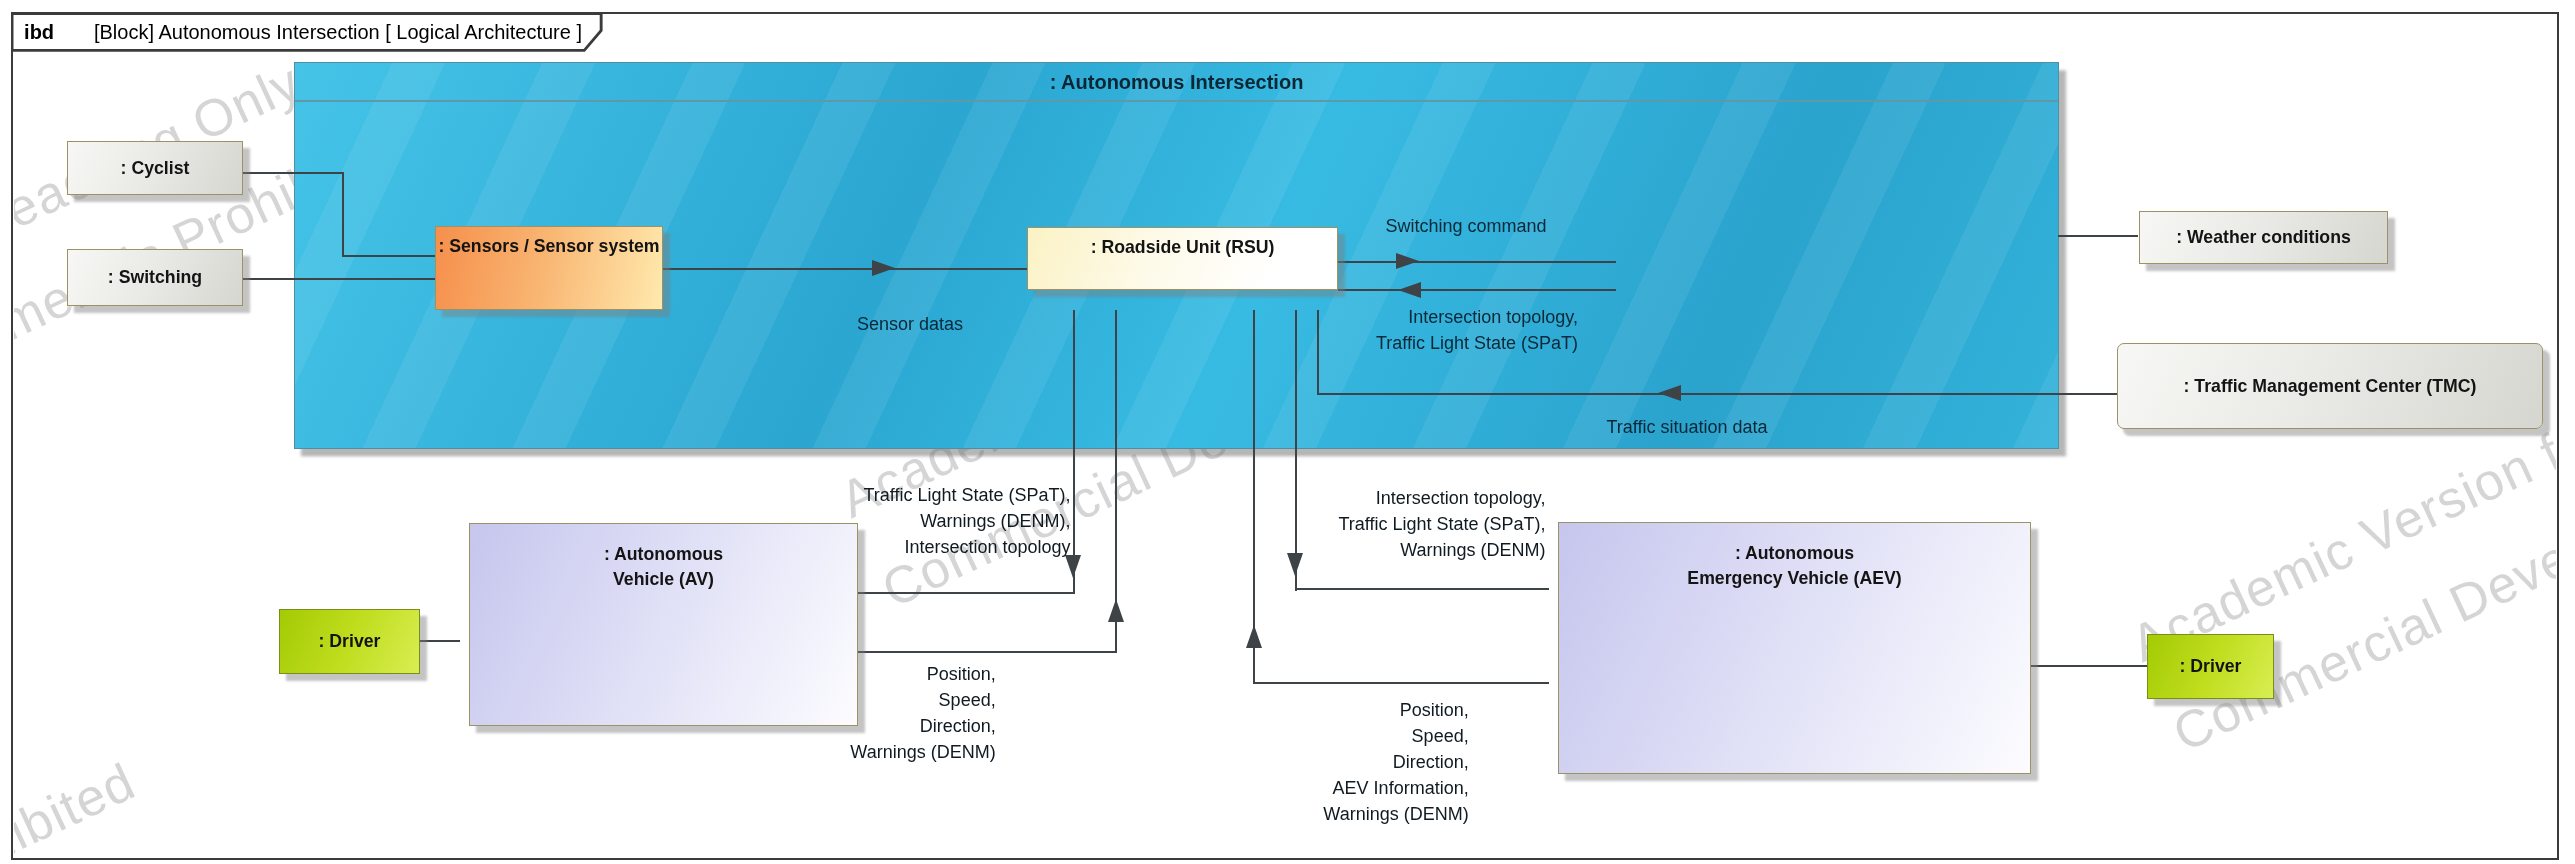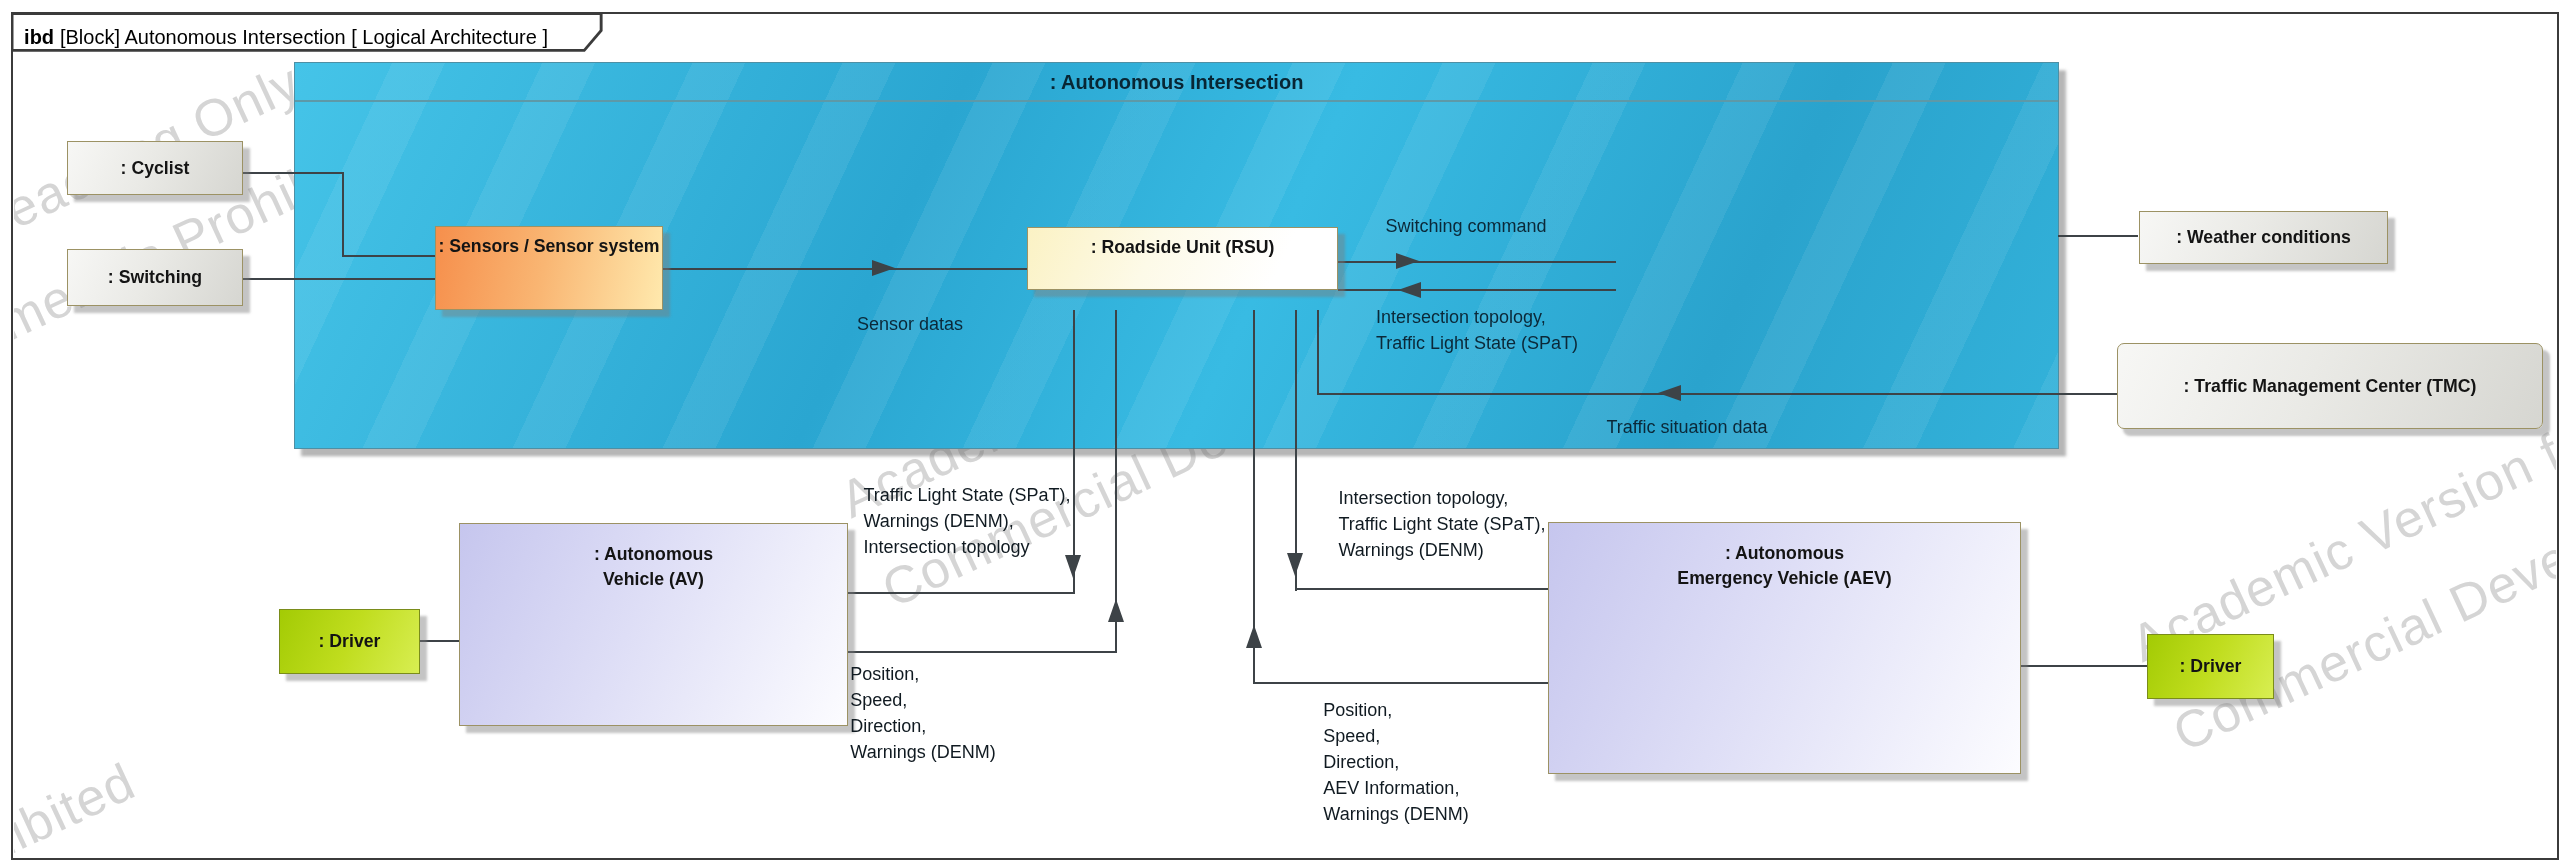--- a/index.html
+++ b/index.html
@@ -6,39 +6,39 @@
   #stage{position:relative;width:2576px;height:865px;overflow:hidden;
          font-family:"Liberation Sans",sans-serif;background:#ffffff;}
 
   
   .frame{position:absolute;left:10.6px;top:11.8px;width:2548px;height:848px;
          border:2.9px solid #3b3b3b;box-sizing:border-box;z-index:6;pointer-events:none;}
   .tab{position:absolute;left:10.6px;top:11.8px;width:592px;height:40px;z-index:7;
        background:#3b3b3b;clip-path:polygon(0 0,100% 0,100% 48%,calc(100% - 17.7px) 100%,0 100%);}
   .tab-inner{position:absolute;left:2.9px;top:2.9px;right:2.9px;bottom:2.4px;background:#ffffff;
        clip-path:polygon(0 0,100% 0,100% 44%,calc(100% - 16.5px) 100%,0 100%);
-       display:flex;align-items:flex-end;padding-left:10.6px;font-size:20px;color:#000;}
+       display:flex;align-items:center;padding-left:10.6px;font-size:20px;color:#000;gap:34px;}
   .tab-inner b{margin-right:5.9px;}
 
   
   .wm-clip{position:absolute;left:13.6px;top:14.7px;width:2542px;height:842px;overflow:hidden;z-index:1;}
   .wm{position:absolute;color:#cecece;font-size:52px;line-height:99px;letter-spacing:1.2px;
       white-space:nowrap;transform:rotate(-25deg);transform-origin:0 0;opacity:.85;}
 
   
   .block{position:absolute;border:1.8px solid #9c9264;box-sizing:border-box;
          box-shadow:6.5px 7px 2.4px rgba(125,125,125,.45);
          font-weight:bold;font-size:17.7px;color:#141414;z-index:4;
          display:flex;align-items:center;justify-content:center;text-align:center;}
   .block.top-label{align-items:flex-start;padding-top:9.4px;}
   .block.two-line{align-items:flex-start;padding-top:17.7px;white-space:pre-line;line-height:25px;}
   .fill-gray{background:linear-gradient(115deg,#f7f7f5 0%,#eaeae6 45%,#d6d6d1 100%);}
   .fill-orange{background:linear-gradient(100deg,#f68f4c 0%,#f9b673 48%,#ffe9ad 100%);}
   .fill-cream{background:linear-gradient(115deg,#fbf2c4 0%,#fdfae8 40%,#ffffff 80%);}
-  .fill-lavender{background:linear-gradient(115deg,#c6c6ee 0%,#dedef6 45%,#fcfcff 100%);}
+  .fill-lavender{background:linear-gradient(115deg,#c6c6ee 0%,#dedef6 45%,#fcfcff 100%);margin-left:10px;}
   .fill-green{background:linear-gradient(115deg,#a3cb04 0%,#c0dd1e 50%,#d8ee52 100%);border-color:#7a8c1a;}
 
   .cyanblock{position:absolute;left:294px;top:62px;width:1765px;height:387px;z-index:2;
          border:1.8px solid #4e8fa4;box-sizing:border-box;
          box-shadow:7px 7.7px 2.9px rgba(110,110,110,.5);
          background:linear-gradient(115deg,#45c4e8 0%,#2aa6d1 35%,#38bbe3 55%,#2aa3cd 80%,#33b2da 100%);}
   .cyan-streaks{position:absolute;inset:0;
          background:repeating-linear-gradient(115deg,rgba(255,255,255,0) 0 88px,rgba(255,255,255,.07) 88px 136px);}
   .cyan-title{position:absolute;top:8.3px;left:0;width:100%;text-align:center;
          font-weight:bold;font-size:20px;color:#082634;}
@@ -48,21 +48,21 @@
   .hline,.vline{position:absolute;background:#3d4347;z-index:3;}
   .hline{height:2.4px;}
   .vline{width:2.4px;}
   .arrow{position:absolute;width:0;height:0;z-index:3;}
   .a-right{border-top:8.8px solid transparent;border-bottom:8.8px solid transparent;border-left:23.6px solid #3d4347;}
   .a-left {border-top:8.8px solid transparent;border-bottom:8.8px solid transparent;border-right:23.6px solid #3d4347;}
   .a-down {border-left:8.8px solid transparent;border-right:8.8px solid transparent;border-top:23.6px solid #3d4347;}
   .a-up   {border-left:8.8px solid transparent;border-right:8.8px solid transparent;border-bottom:23.6px solid #3d4347;}
 
   .clabel{position:absolute;transform:translateX(-50%);font-size:18px;line-height:26px;
-          text-align:left;white-space:pre-line;color:#101a21;z-index:5;}
+          text-align:right;white-space:pre-line;color:#101a21;z-index:5;}
   .clabel.on-cyan{color:#0b2838;}
 </style>
 </head>
 <body>
 
 <div id="stage">
 
   <div class="wm-clip">
     <div class="wm" style="left:-531px;top:389px;">
       <div>Academic Version for Teaching Only</div>

